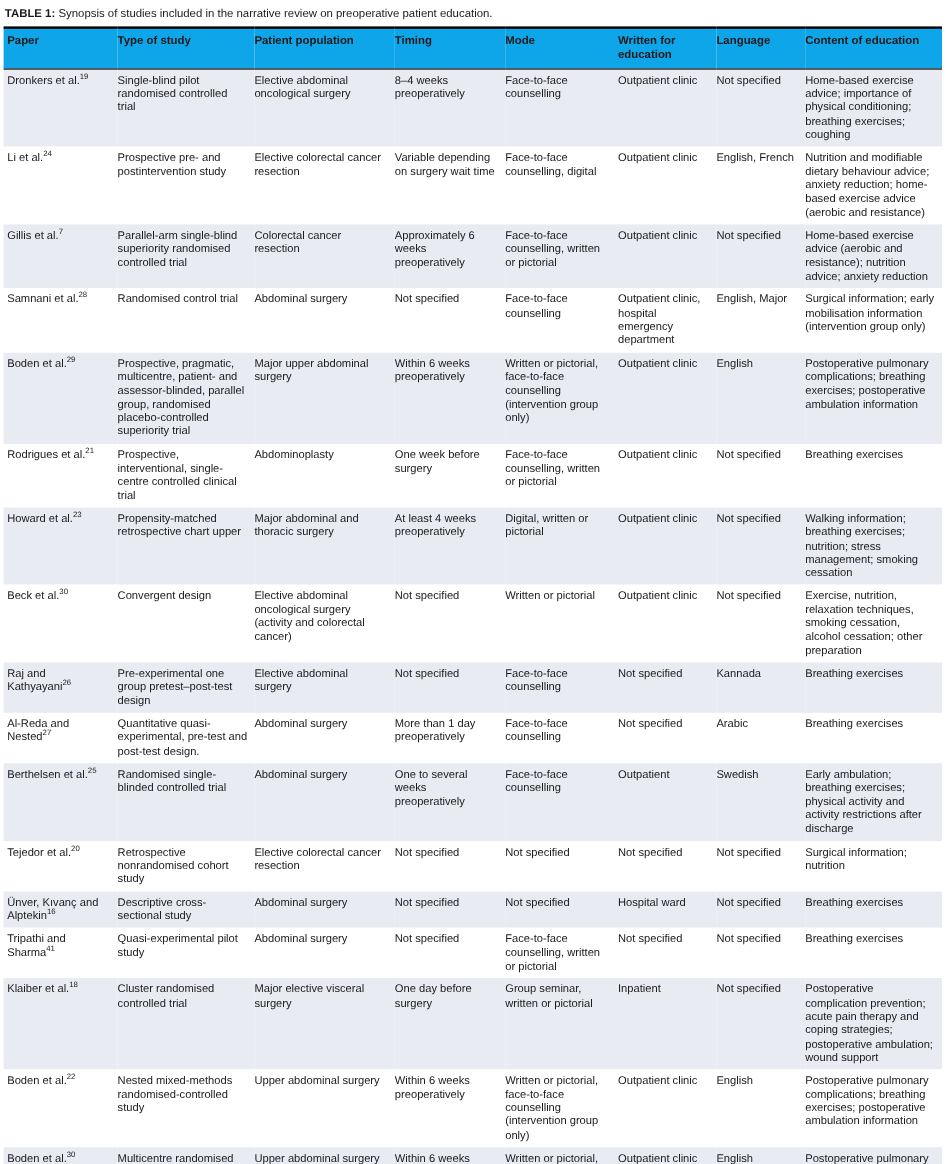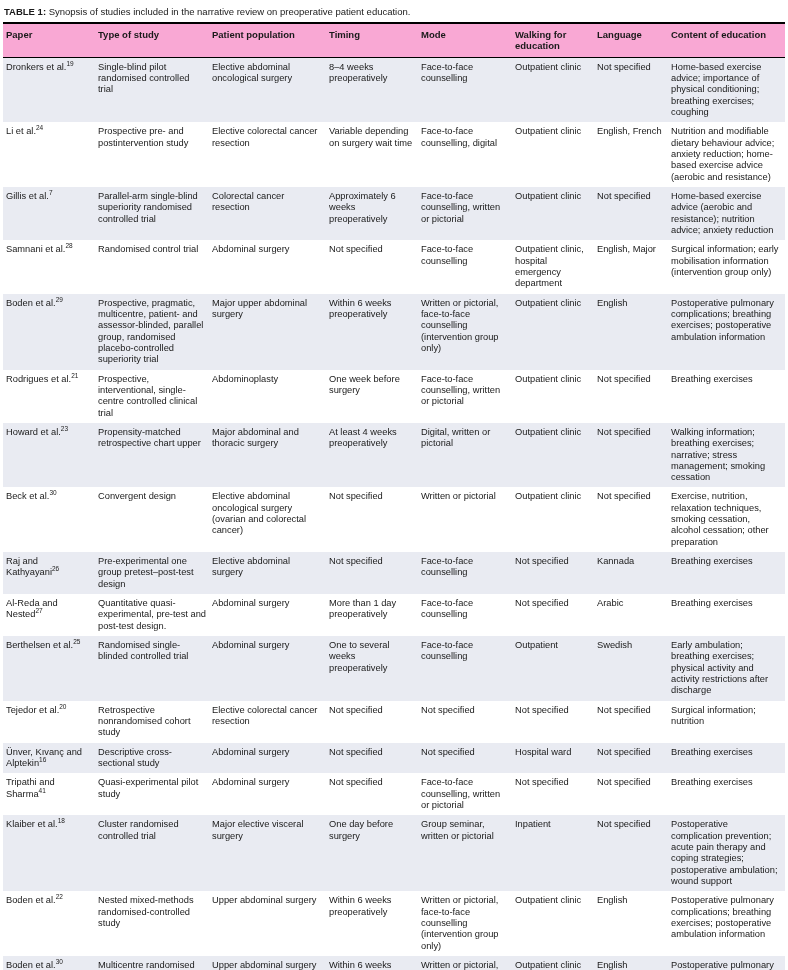--- a/index.html
+++ b/index.html
@@ -29,21 +29,21 @@
     border-bottom: 3px solid #000;
   }
   thead th {
     text-align: left;
     vertical-align: top;
     font-size: 9.5px;
     font-weight: bold;
     line-height: 1.2;
     padding: 5px 6px 5px 0;
     border-bottom: 1.8px solid #000;
-    background: #f9a8d4;
+    background: #0ea5e9;
   }
   tbody td {
     vertical-align: top;
     font-size: 9.3px;
     line-height: 1.22;
     padding: 4px 6px 4px 0;
     word-wrap: break-word;
   }
   thead th:first-child, tbody td:first-child { padding-left: 3px; }
   tr.shade { background: #e9ebf2; }
@@ -73,21 +73,21 @@
       <col style="width:74px">
       <col style="width:114px">
     </colgroup>
     <thead>
       <tr>
           <th>Paper</th>
           <th>Type of study</th>
           <th>Patient population</th>
           <th>Timing</th>
           <th>Mode</th>
-          <th>Walking for education</th>
+          <th>Written for education</th>
           <th>Language</th>
           <th>Content of education</th>
         </tr>
     </thead>
     <tbody>
         <tr class="shade">
           <td><span>Dronkers et al.</span><sup class="ref">19</sup></td>
           <td>Single-blind pilot randomised controlled trial</td>
           <td>Elective abdominal oncological surgery</td>
           <td>8–4 weeks preoperatively</td>
@@ -147,26 +147,26 @@
           <td>Breathing exercises</td>
         </tr>
         <tr class="shade">
           <td><span>Howard et al.</span><sup class="ref">23</sup></td>
           <td>Propensity-matched retrospective chart upper</td>
           <td>Major abdominal and thoracic surgery</td>
           <td>At least 4 weeks preoperatively</td>
           <td>Digital, written or pictorial</td>
           <td>Outpatient clinic</td>
           <td>Not specified</td>
-          <td>Walking information; breathing exercises; narrative; stress management; smoking cessation</td>
+          <td>Walking information; breathing exercises; nutrition; stress management; smoking cessation</td>
         </tr>
         <tr>
           <td><span>Beck et al.</span><sup class="ref">30</sup></td>
           <td>Convergent design</td>
-          <td>Elective abdominal oncological surgery (ovarian and colorectal cancer)</td>
+          <td>Elective abdominal oncological surgery (activity and colorectal cancer)</td>
           <td>Not specified</td>
           <td>Written or pictorial</td>
           <td>Outpatient clinic</td>
           <td>Not specified</td>
           <td>Exercise, nutrition, relaxation techniques, smoking cessation, alcohol cessation; other preparation</td>
         </tr>
         <tr class="shade">
           <td><span>Raj and Kathyayani</span><sup class="ref">26</sup></td>
           <td>Pre-experimental one group pretest–post-test design</td>
           <td>Elective abdominal surgery</td>

